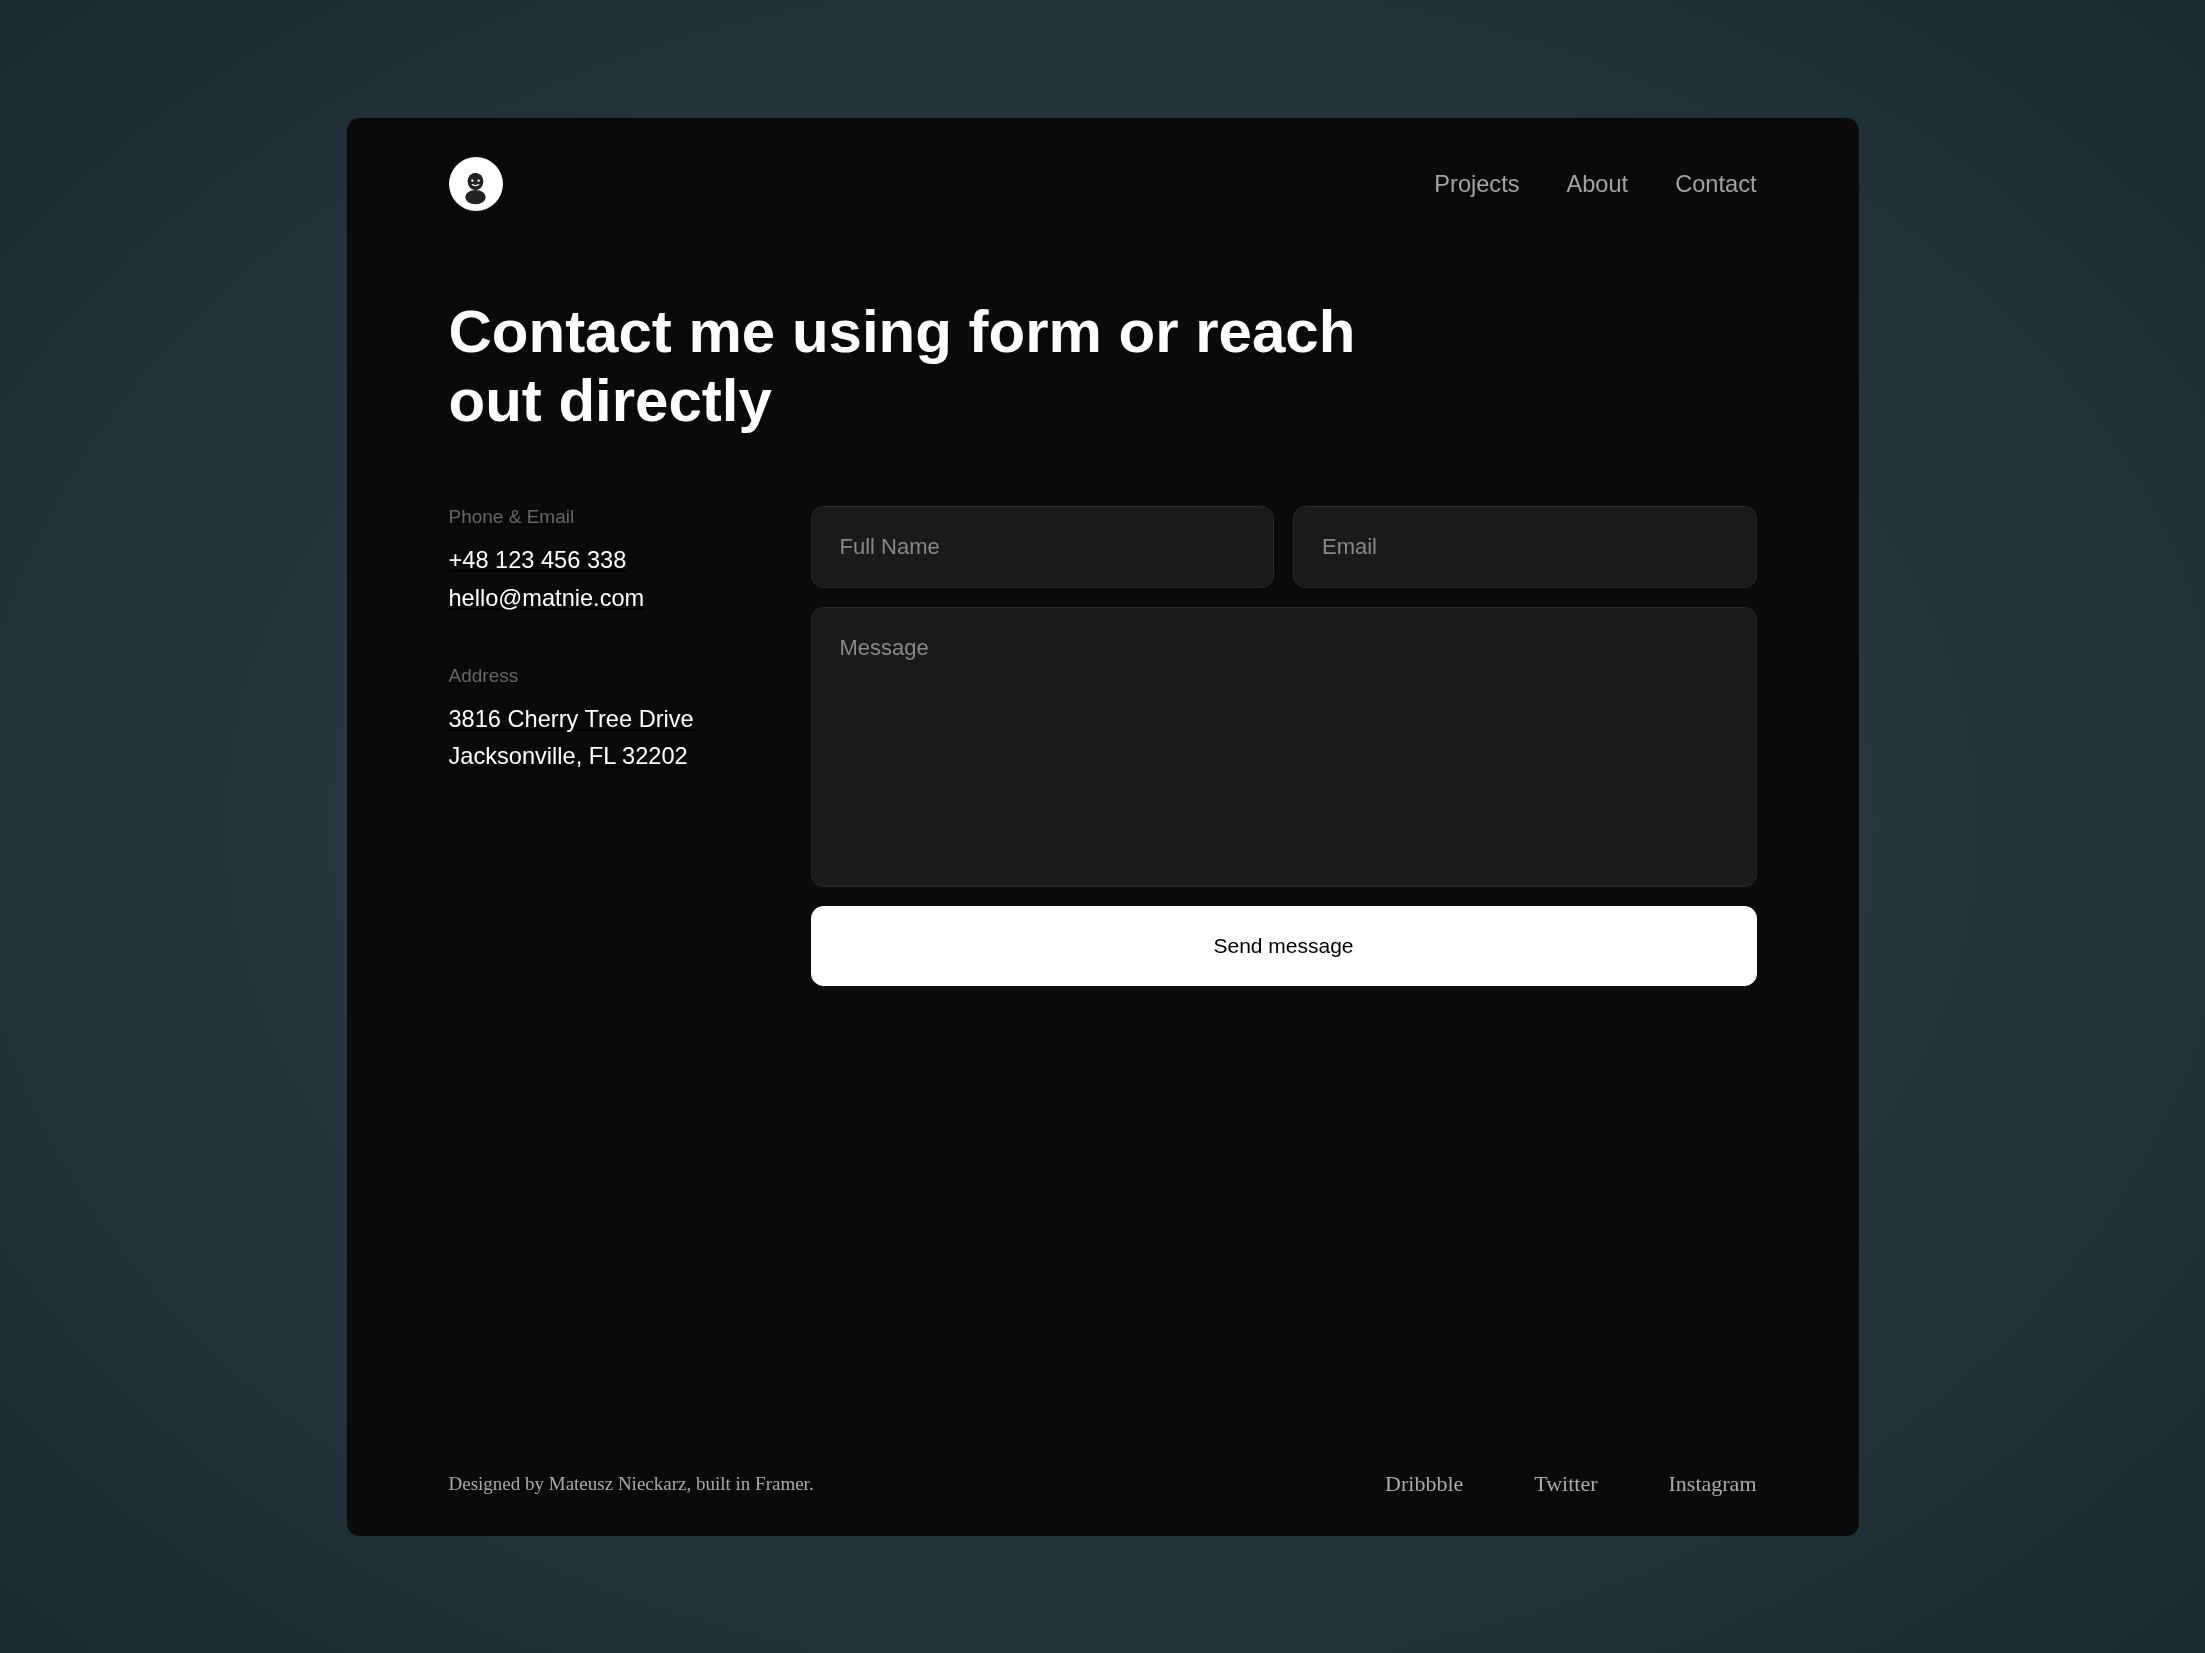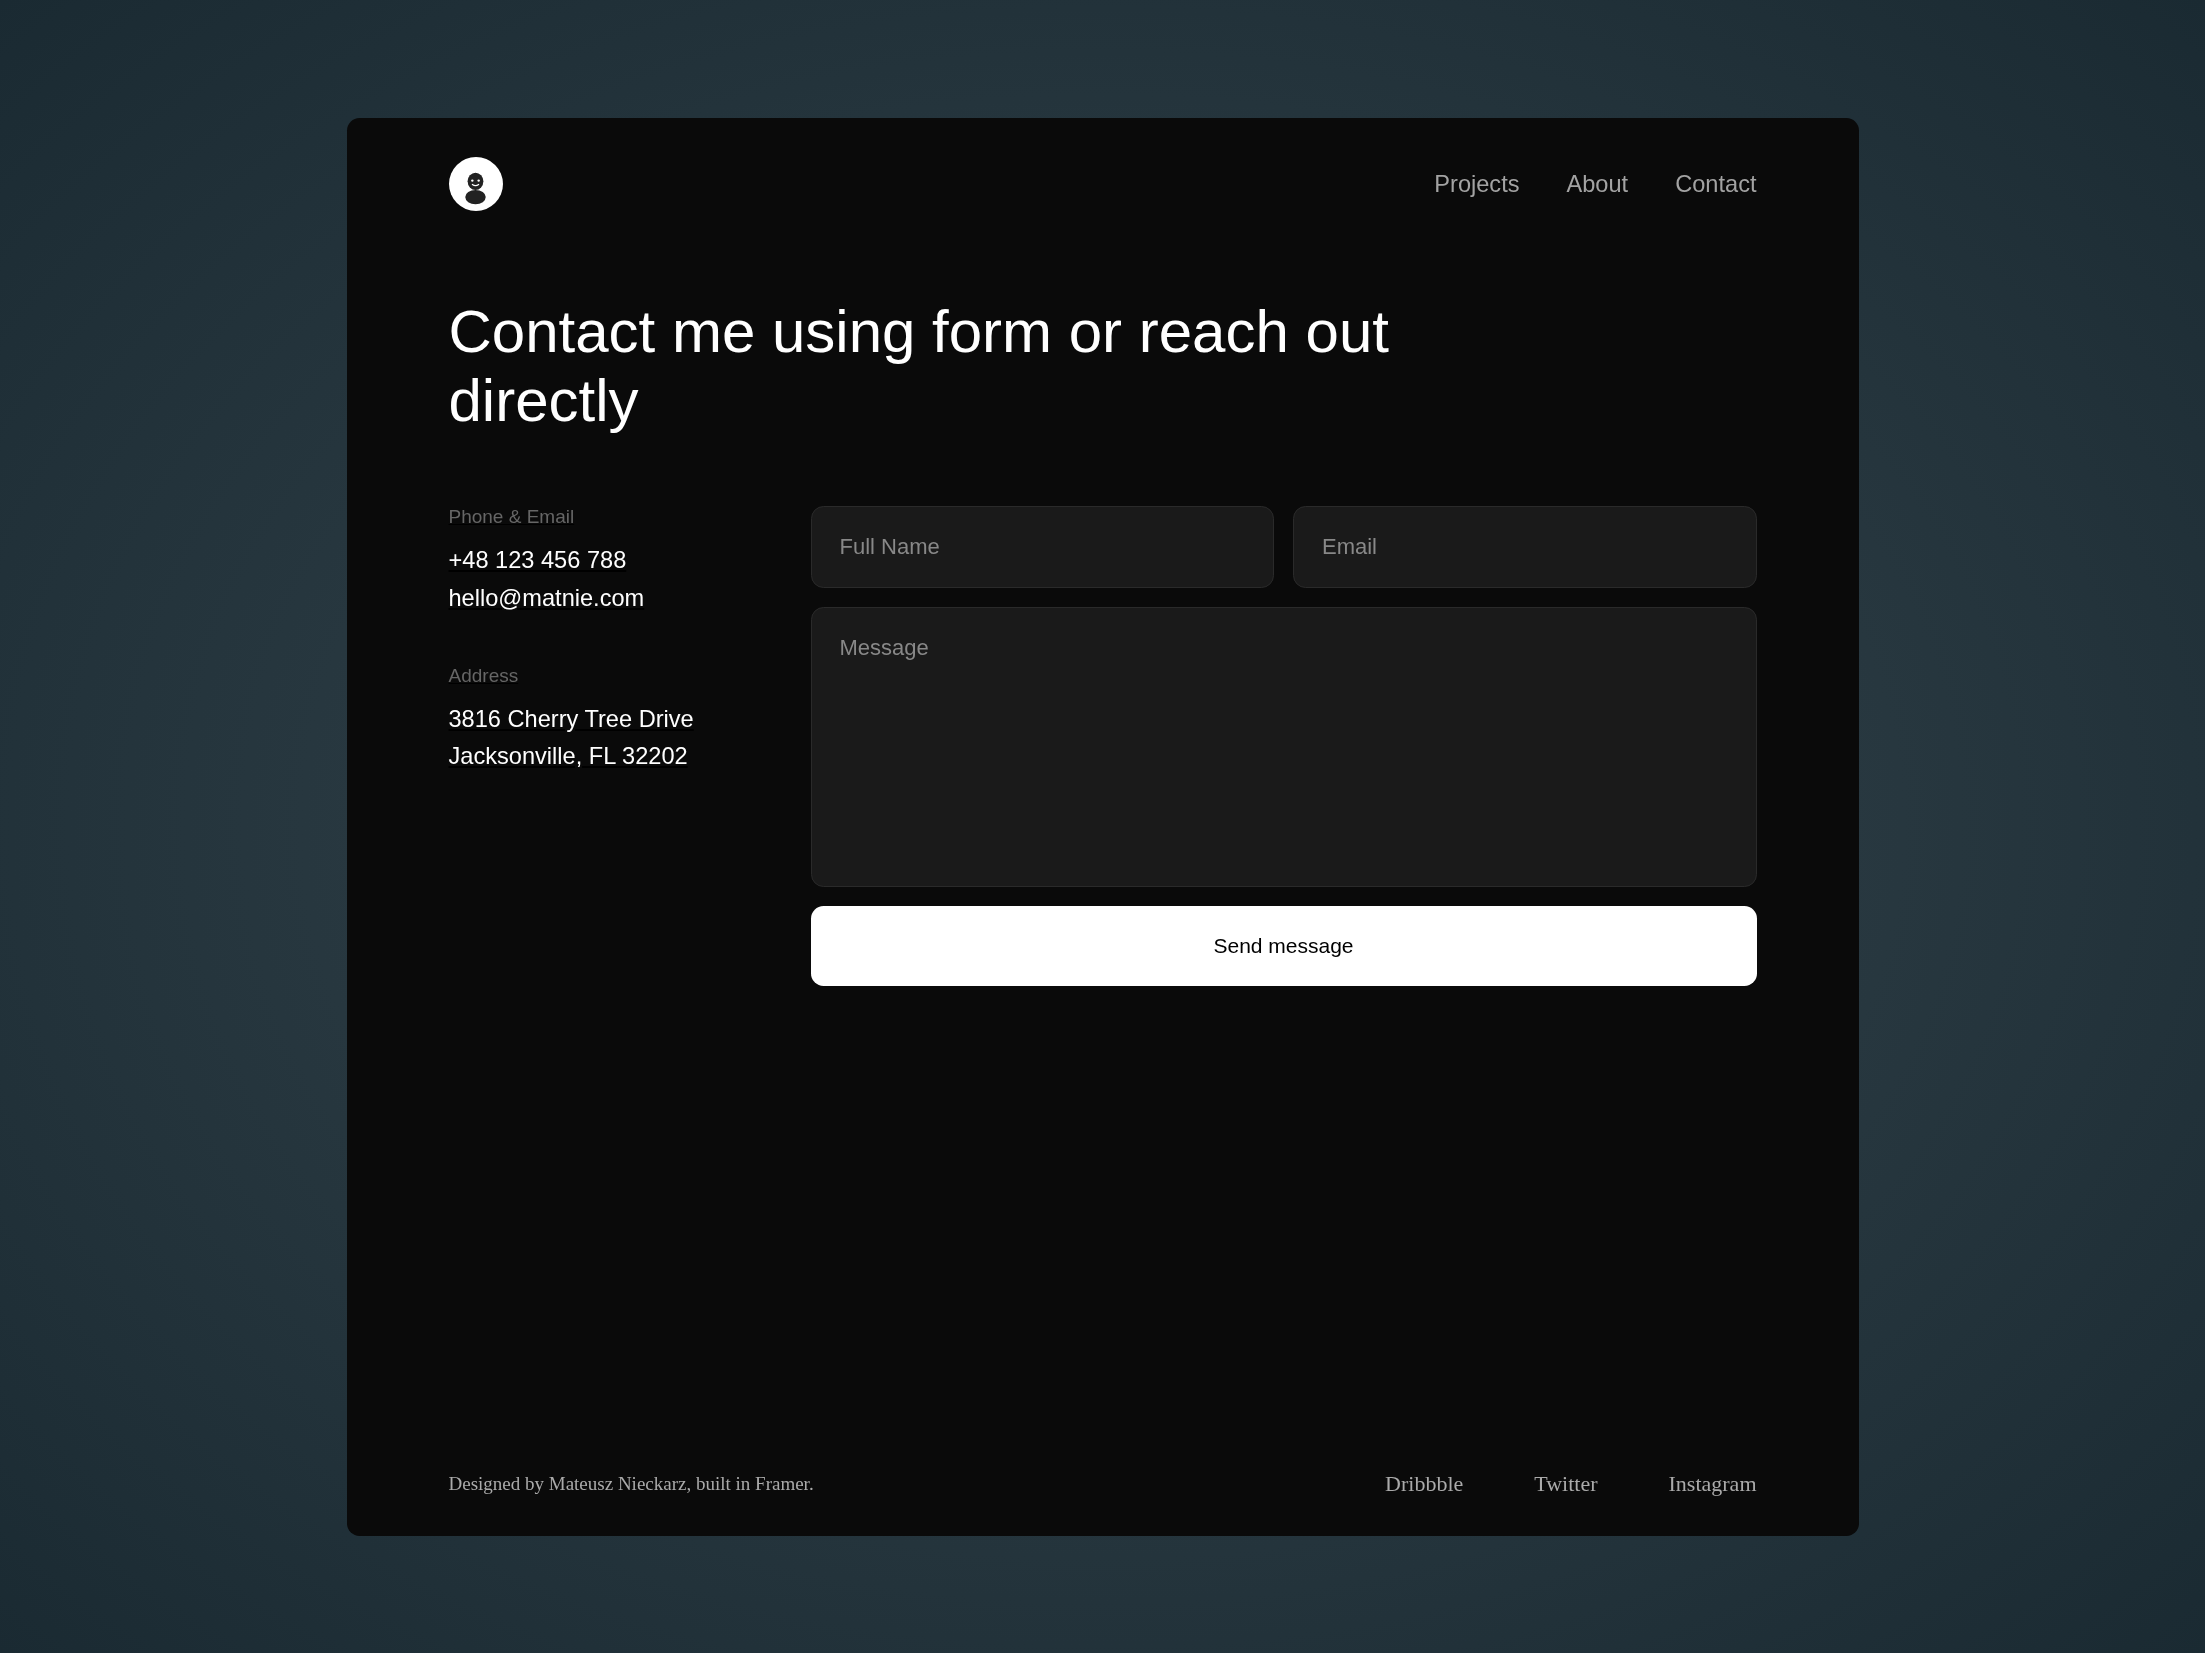--- a/index.html
+++ b/index.html
@@ -64,21 +64,21 @@
     }
 
     
     .main {
       flex: 1;
       padding: 47px 102px;
     }
 
     .page-heading {
       font-size: 60px;
-      font-weight: 400;
+      font-weight: 700;
       color: #ffffff;
       line-height: 1.15;
       margin-bottom: 71px;
       max-width: 945px;
     }
 
     .content-grid {
       display: flex;
       gap: 63px;
     }
@@ -229,21 +229,21 @@
 
   <main class="main">
     <h1 class="page-heading">Contact me using form or reach out directly</h1>
 
     <div class="content-grid">
 
       <div class="contact-info">
         <div class="info-section">
           <div class="info-label">Phone &amp; Email</div>
           <div class="info-value">
-            <div>+48 123 456 788</div>
+            <div>+48 123 456 338</div>
             <div>hello@matnie.com</div>
           </div>
         </div>
         <div class="info-section">
           <div class="info-label">Address</div>
           <div class="info-value">
             <div>3816 Cherry Tree Drive</div>
             <div>Jacksonville, FL 32202</div>
           </div>
         </div>

